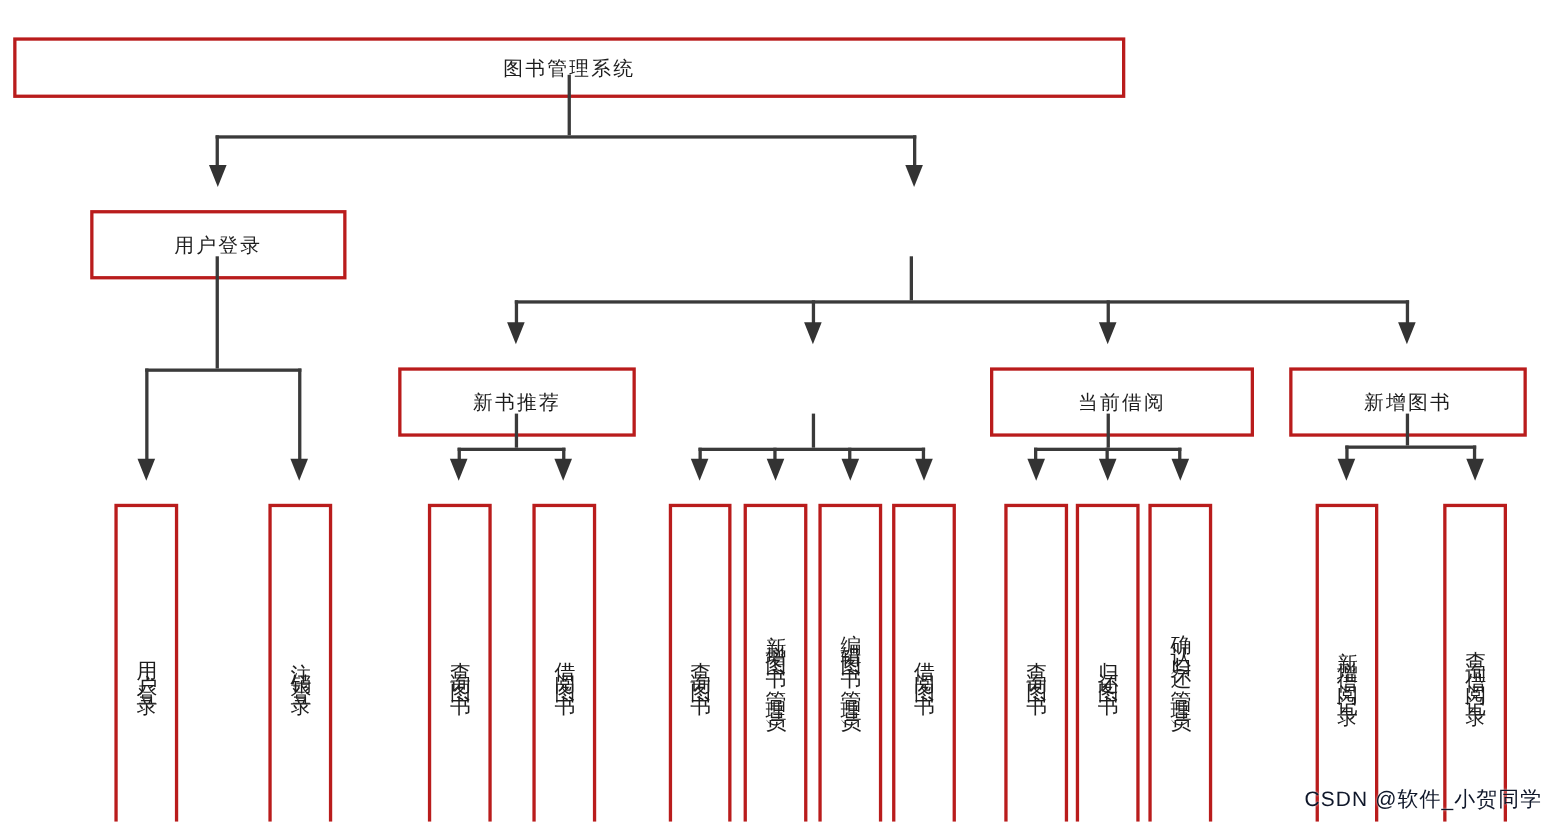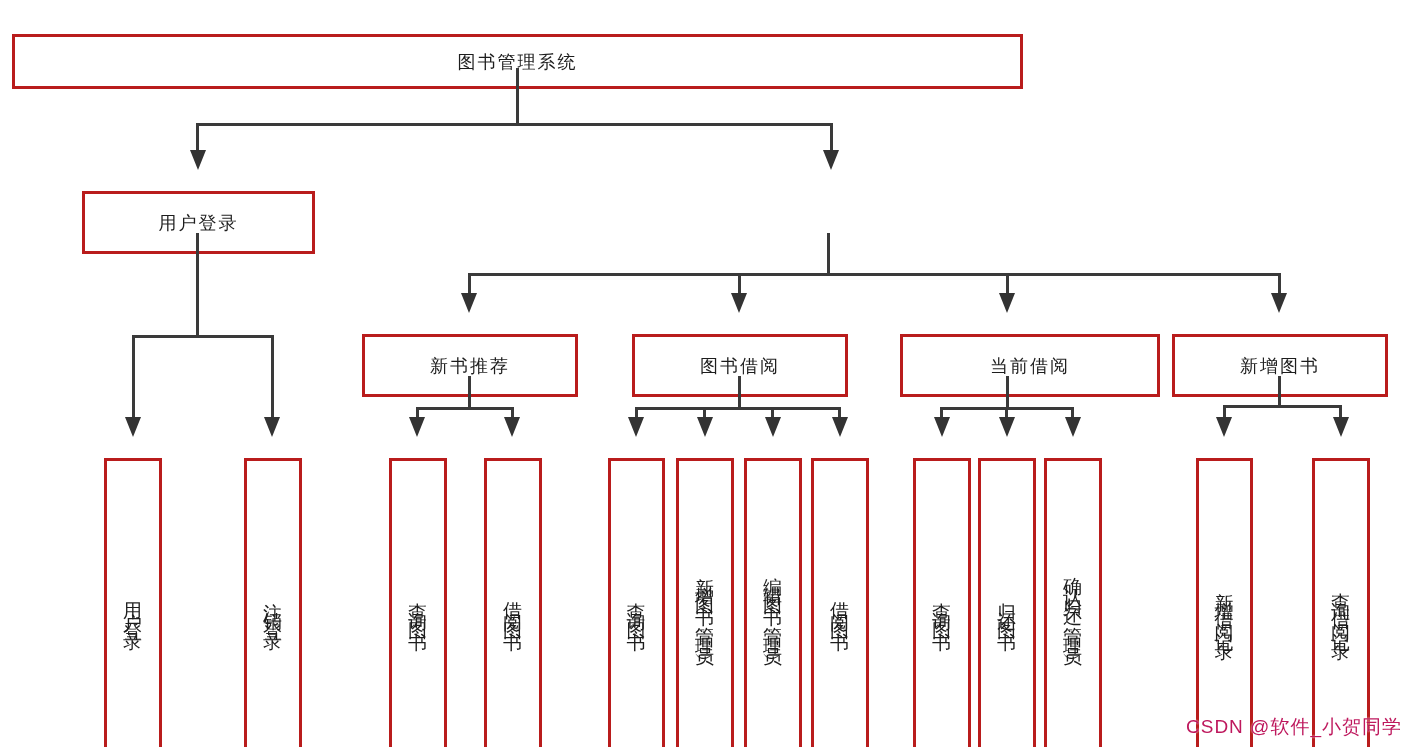--- a/index.html
+++ b/index.html
@@ -19,21 +19,21 @@
   .vl,.hl{position:absolute;background:#3a3a3a;}
   .vl{width:3px;}
   .hl{height:3px;}
   .arr{
     position:absolute;width:0;height:0;
     border-left:8px solid transparent;border-right:8px solid transparent;
     border-top:20px solid #333333;
   }
   .watermark{
     position:absolute;left:1186px;top:714px;z-index:5;
-    font-size:19px;color:#be185d;letter-spacing:1px;white-space:nowrap;
+    font-size:19px;color:#0f172a;letter-spacing:1px;white-space:nowrap;
     text-shadow:0 0 2px #ffffff;
   }
 </style>
 </head>
 <body>
 
 <div class="canvas">
 
   <div class="box" style="left:12px;top:13px;width:1011px;height:55px">图书管理系统</div>
 
@@ -58,22 +58,21 @@
   <div class="vl" style="left:468px;top:273px;height:24px"></div>
   <div class="arr" style="left:461px;top:293px"></div>
   <div class="vl" style="left:738px;top:273px;height:24px"></div>
   <div class="arr" style="left:731px;top:293px"></div>
   <div class="vl" style="left:1006px;top:273px;height:24px"></div>
   <div class="arr" style="left:999px;top:293px"></div>
   <div class="vl" style="left:1278px;top:273px;height:24px"></div>
   <div class="arr" style="left:1271px;top:293px"></div>
 
   <div class="box" style="left:362px;top:313px;width:216px;height:63px">新书推荐</div>
-  <div class="box" style="left:632px;top:313px;width:216px;height:63px">图书借阅</div>
-  <div class="box" style="left:900px;top:313px;width:260px;height:63px">当前借阅</div>
+  <div class="box" style="left:900px;top:313px;width:240px;height:63px">当前借阅</div>
   <div class="box" style="left:1172px;top:313px;width:216px;height:63px">新增图书</div>
 
   <div class="vl" style="left:468px;top:376px;height:31px"></div>
   <div class="hl" style="left:416px;top:407px;width:98px"></div>
   <div class="vl" style="left:416px;top:407px;height:14px"></div>
   <div class="arr" style="left:409px;top:417px"></div>
   <div class="vl" style="left:511px;top:407px;height:14px"></div>
   <div class="arr" style="left:504px;top:417px"></div>
 
   <div class="vl" style="left:738px;top:376px;height:31px"></div>

